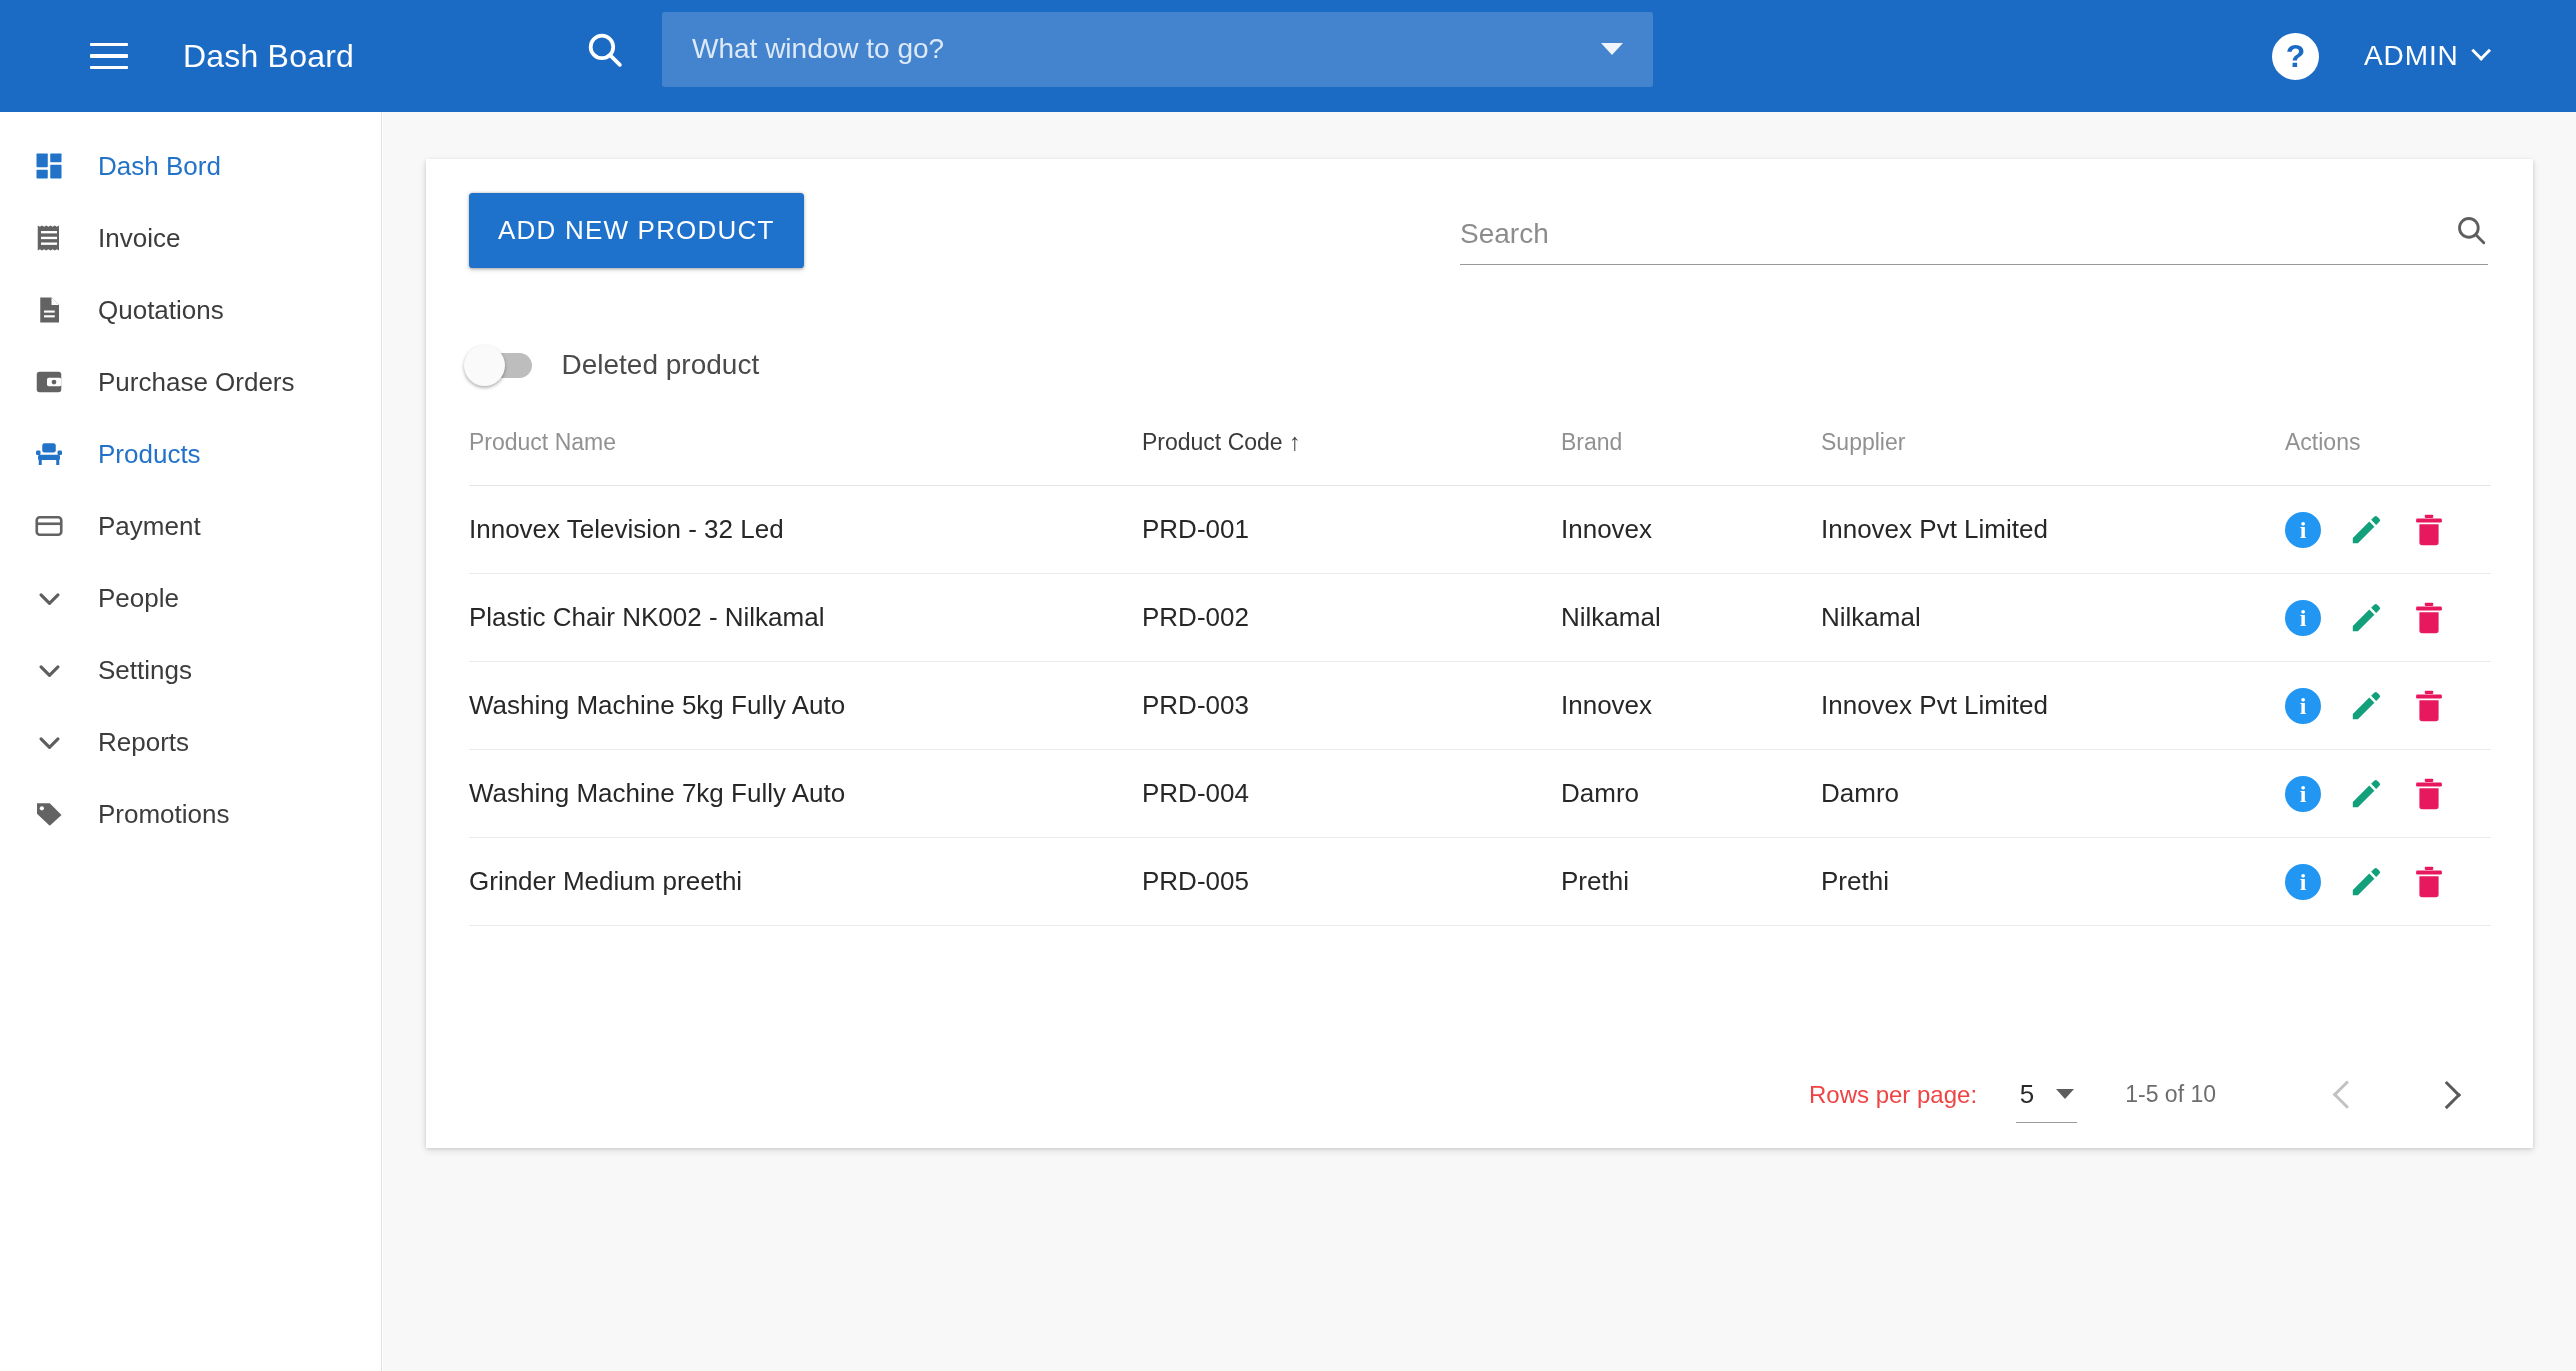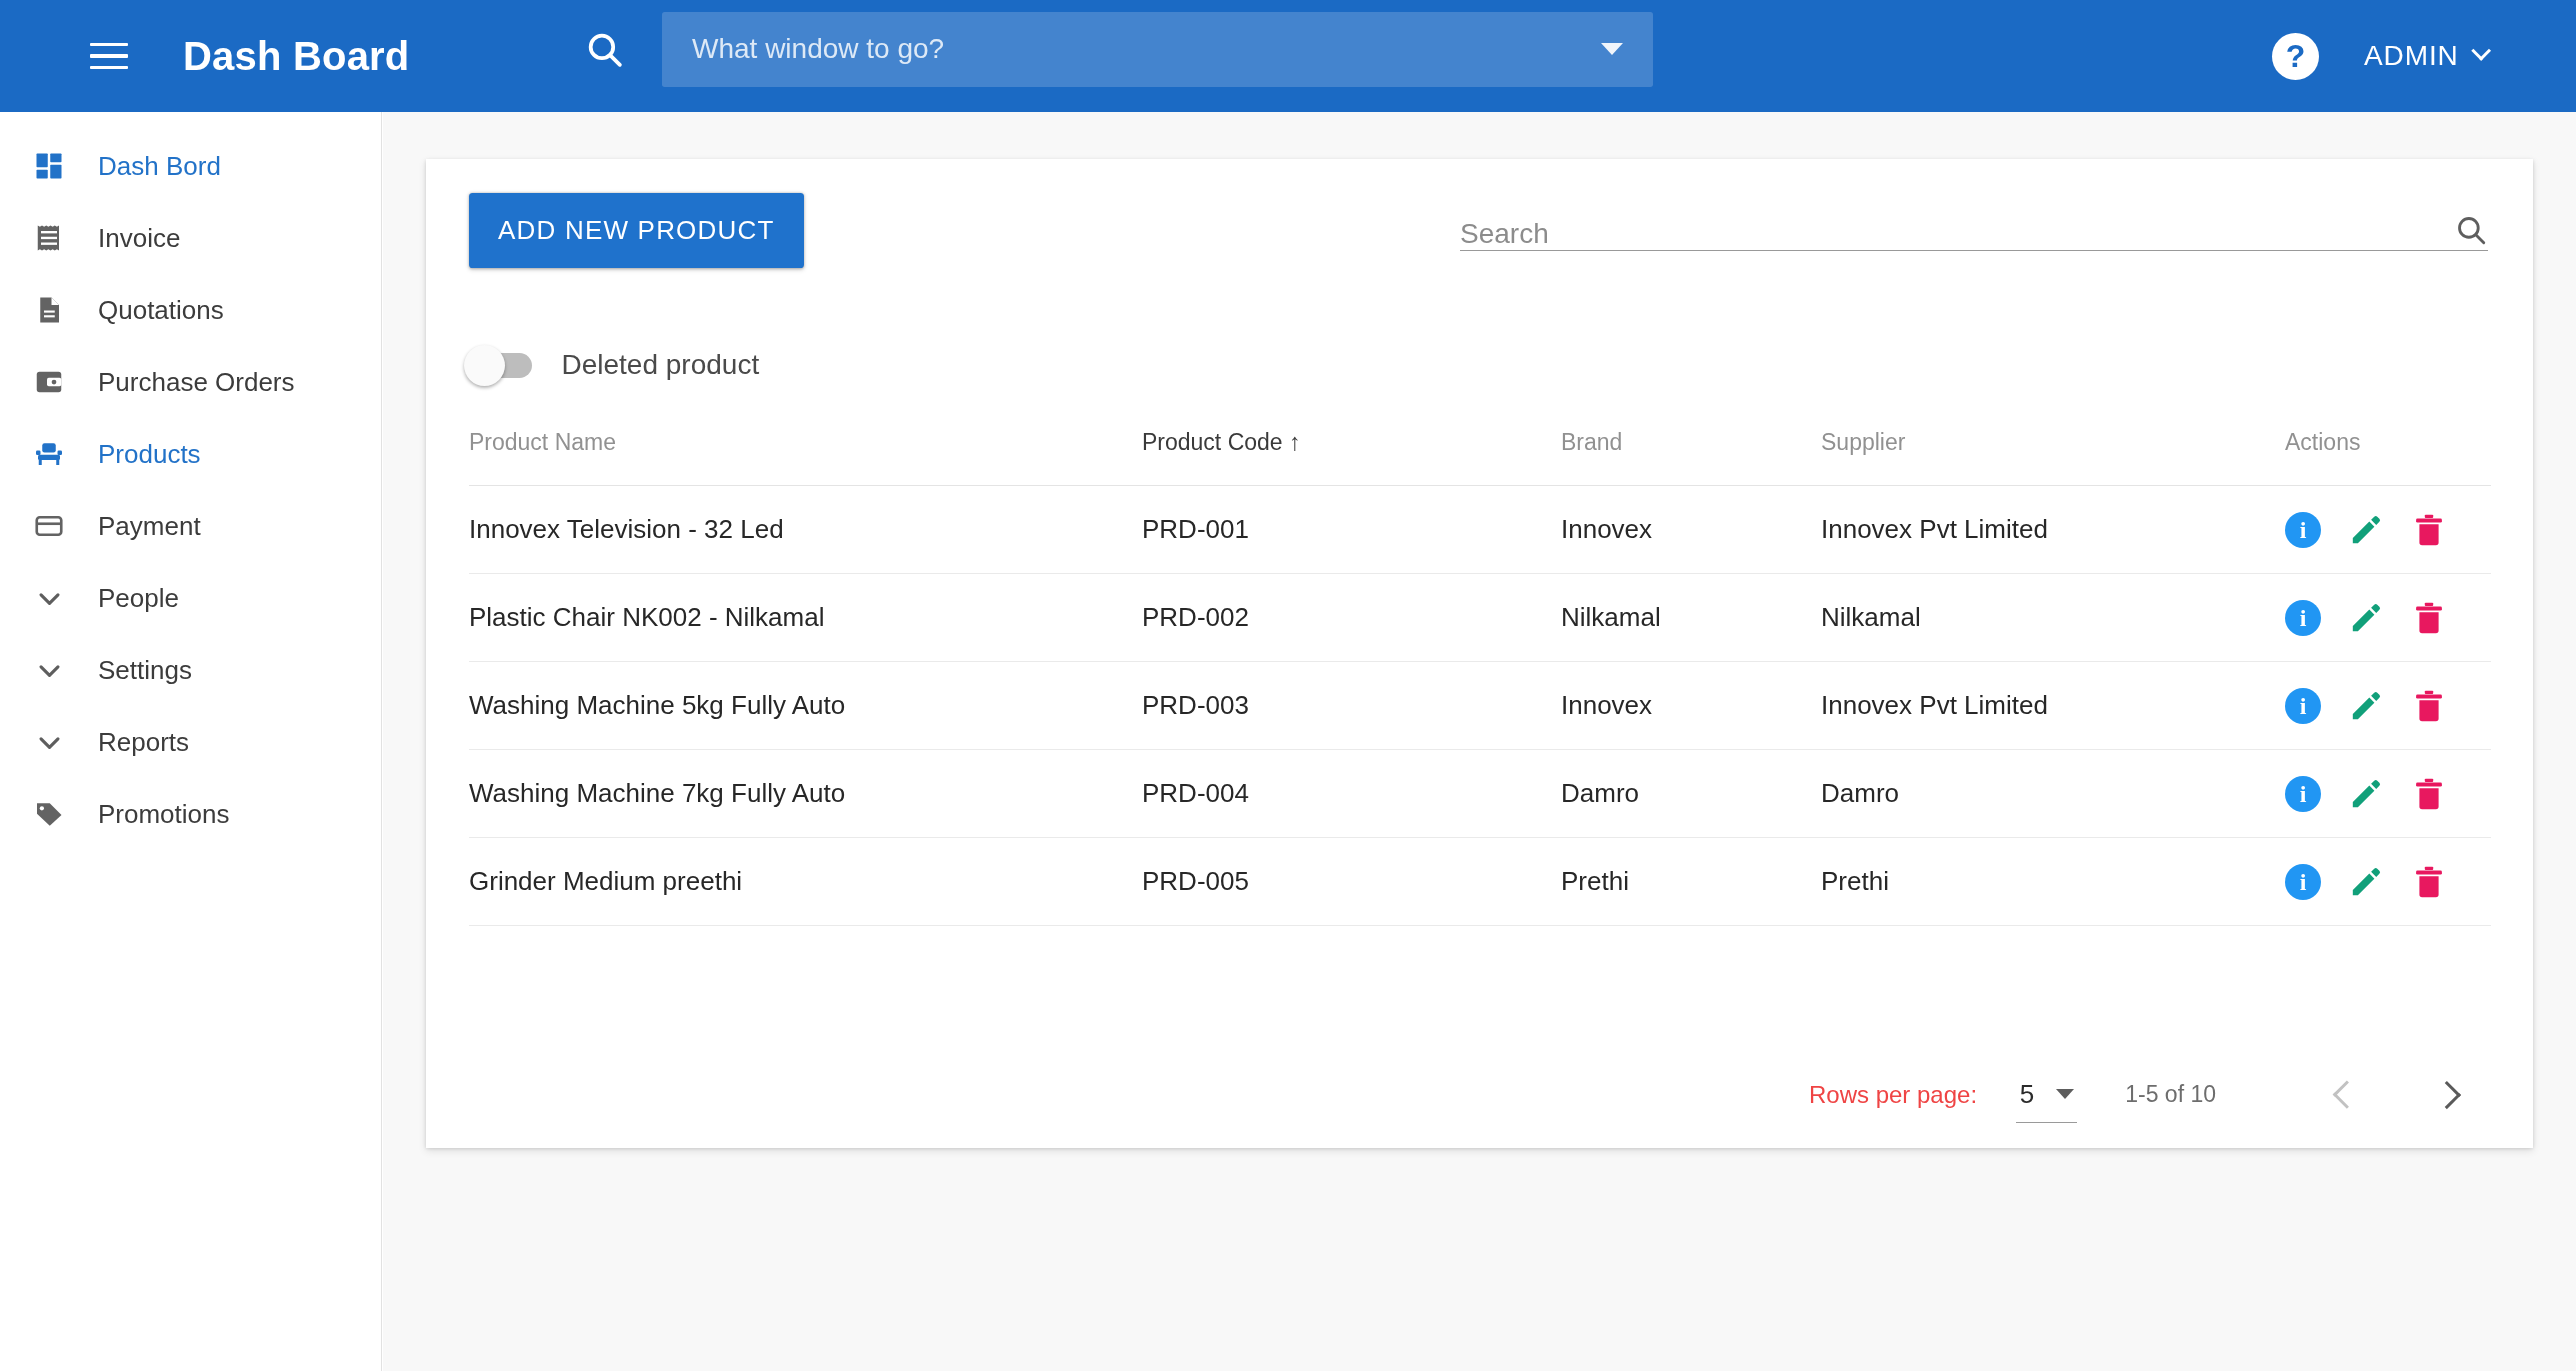--- a/index.html
+++ b/index.html
@@ -32,22 +32,22 @@
   }
   .menu-btn span {
     display: block;
     width: 38px; height: 3.6px;
     background: #ffffff;
     border-radius: 0.9px;
   }
   .app-title {
     margin-left: 43px;
     color: #ffffff;
-    font-size: 40px;
-    font-weight: 700;
+    font-size: 32px;
+    font-weight: 400;
     letter-spacing: 0.2px;
     white-space: nowrap;
   }
   .topsearch-wrap {
     position: absolute;
     left: 579px;
     top: 11.6px;
     display: flex;
     align-items: center;
   }
@@ -188,21 +188,21 @@
     white-space: nowrap;
   }
   .tbl-search {
     position: absolute;
     left: 1034px;
     top: 19.7px;
     width: 1028px;
     border-bottom: 1.8px solid #999999;
     display: flex;
     align-items: flex-end;
-    padding-bottom: 0;
+    padding-bottom: 14px;
   }
   .tbl-search .ph {
     flex: 1;
     font-size: 28px;
     color: #8c8c8c;
     cursor: text;
   }
 
   .toggle-row {
     position: absolute;

